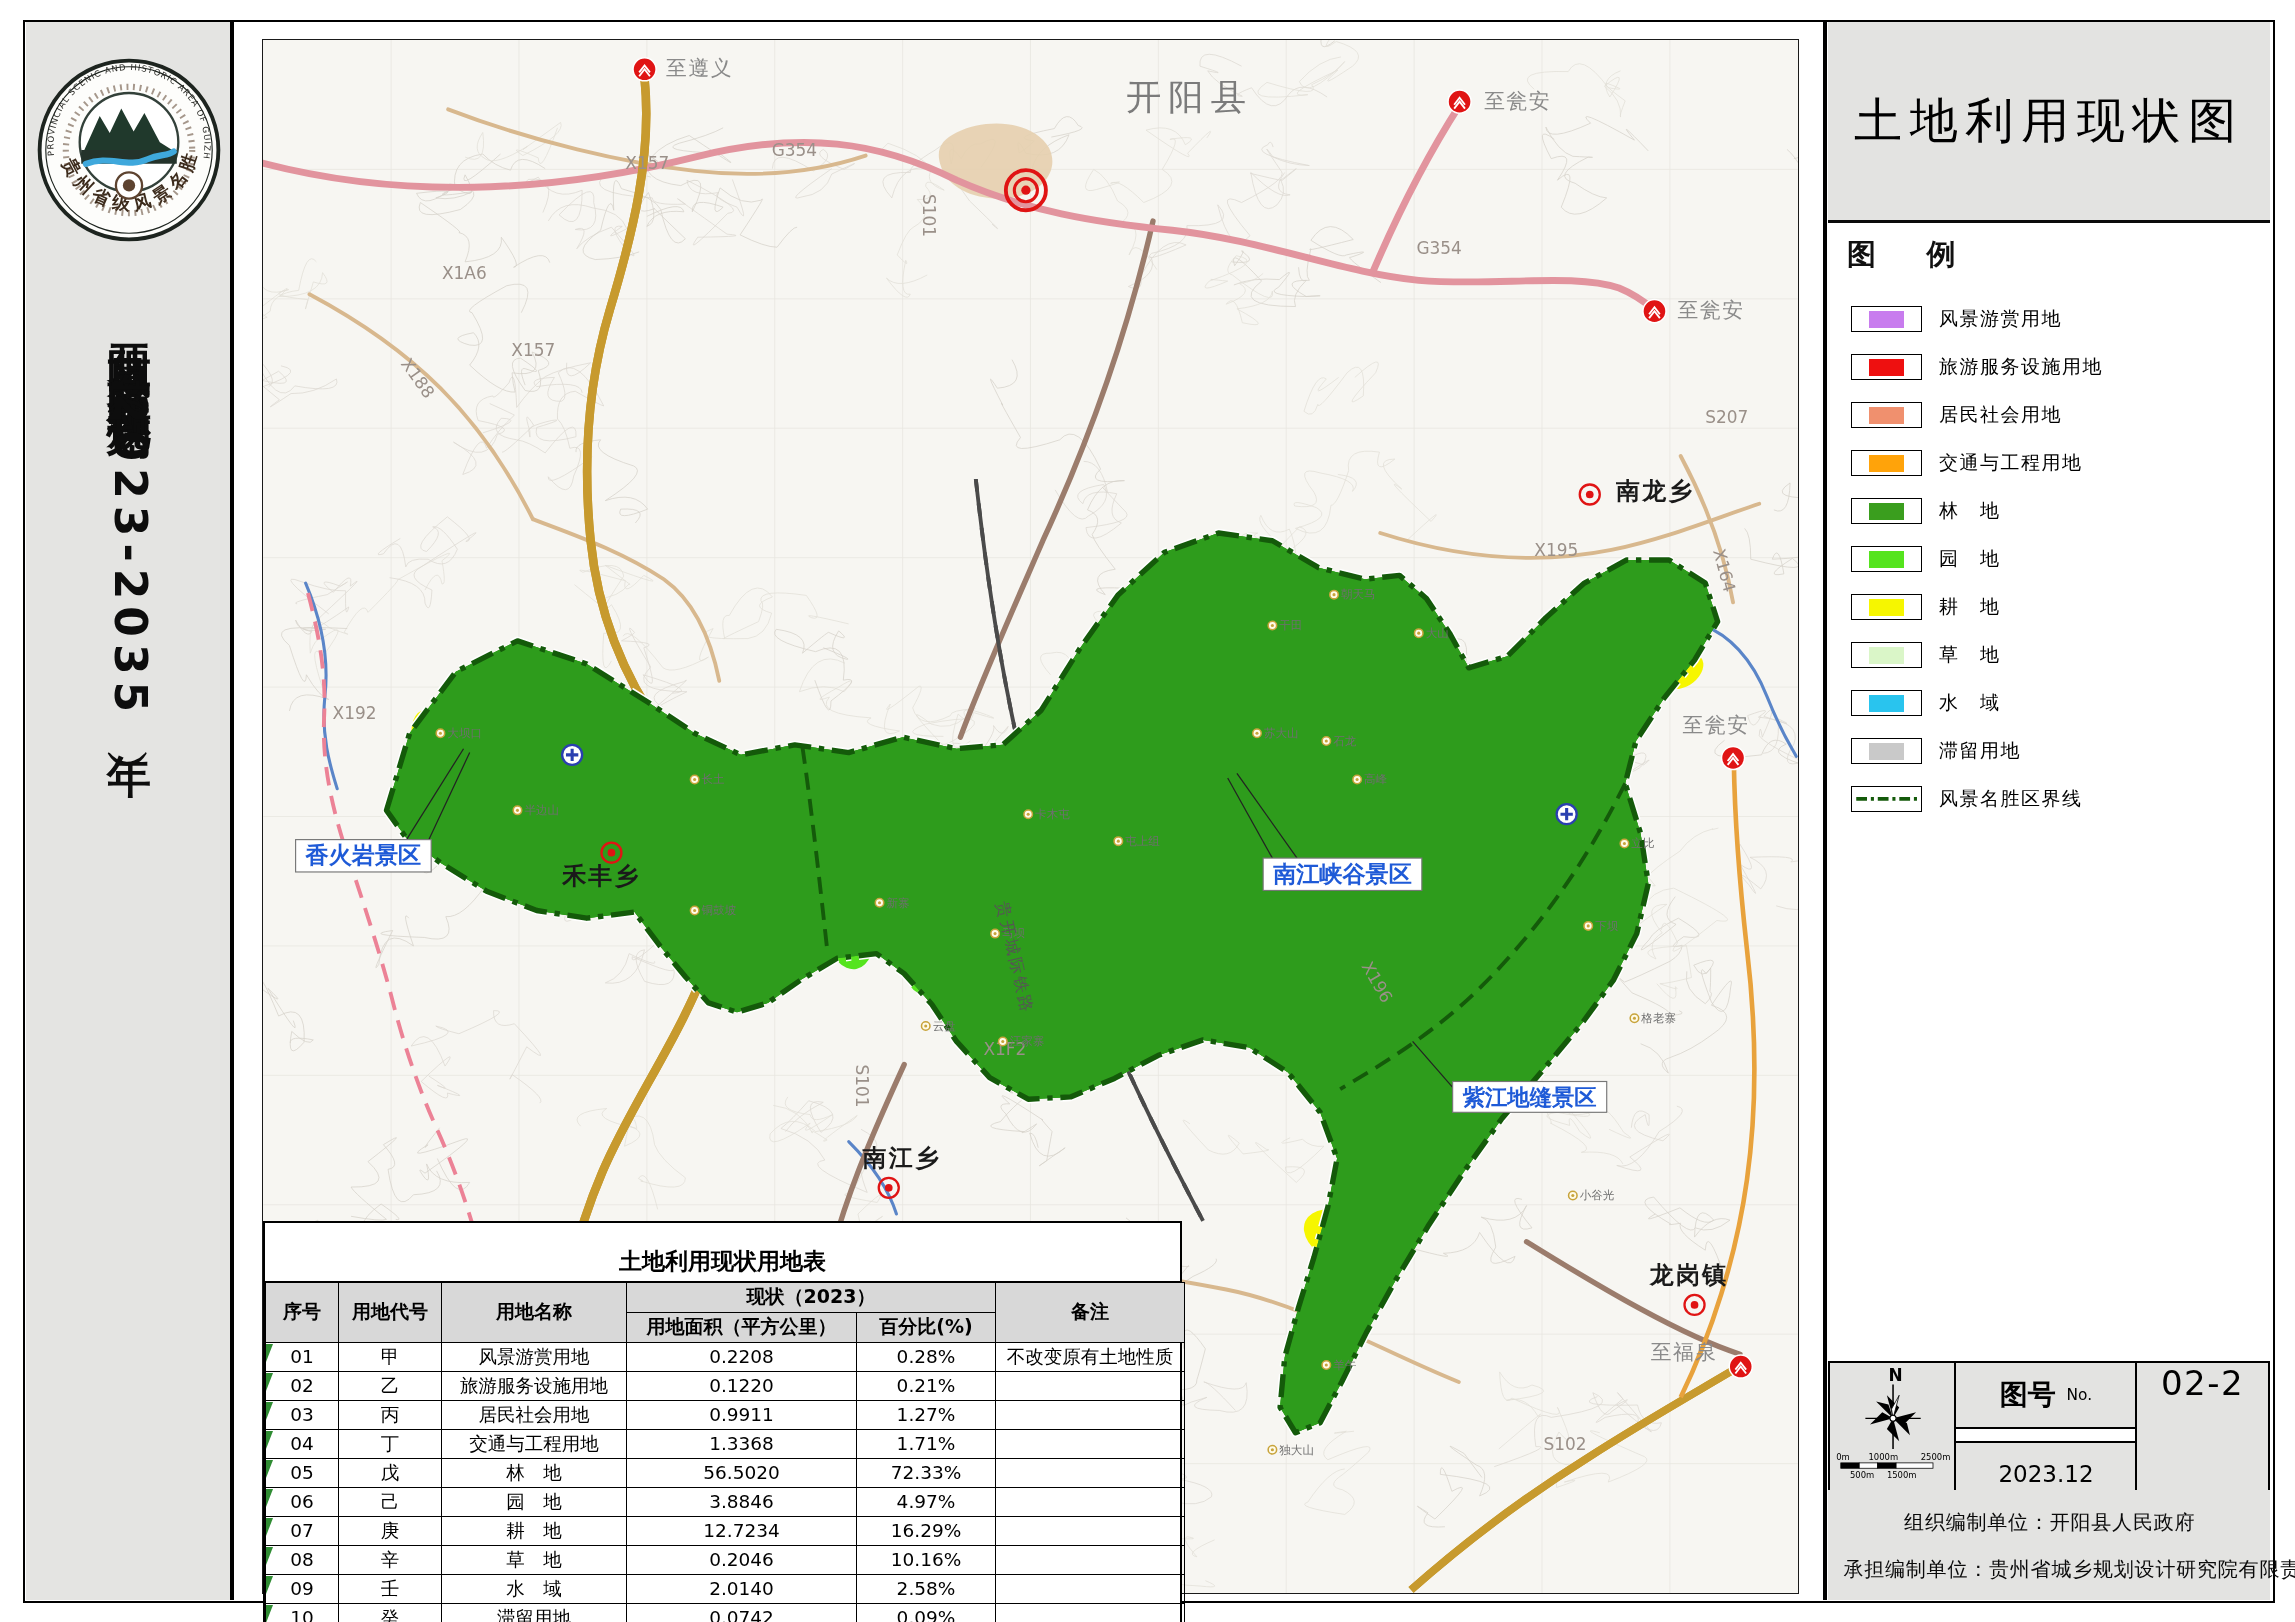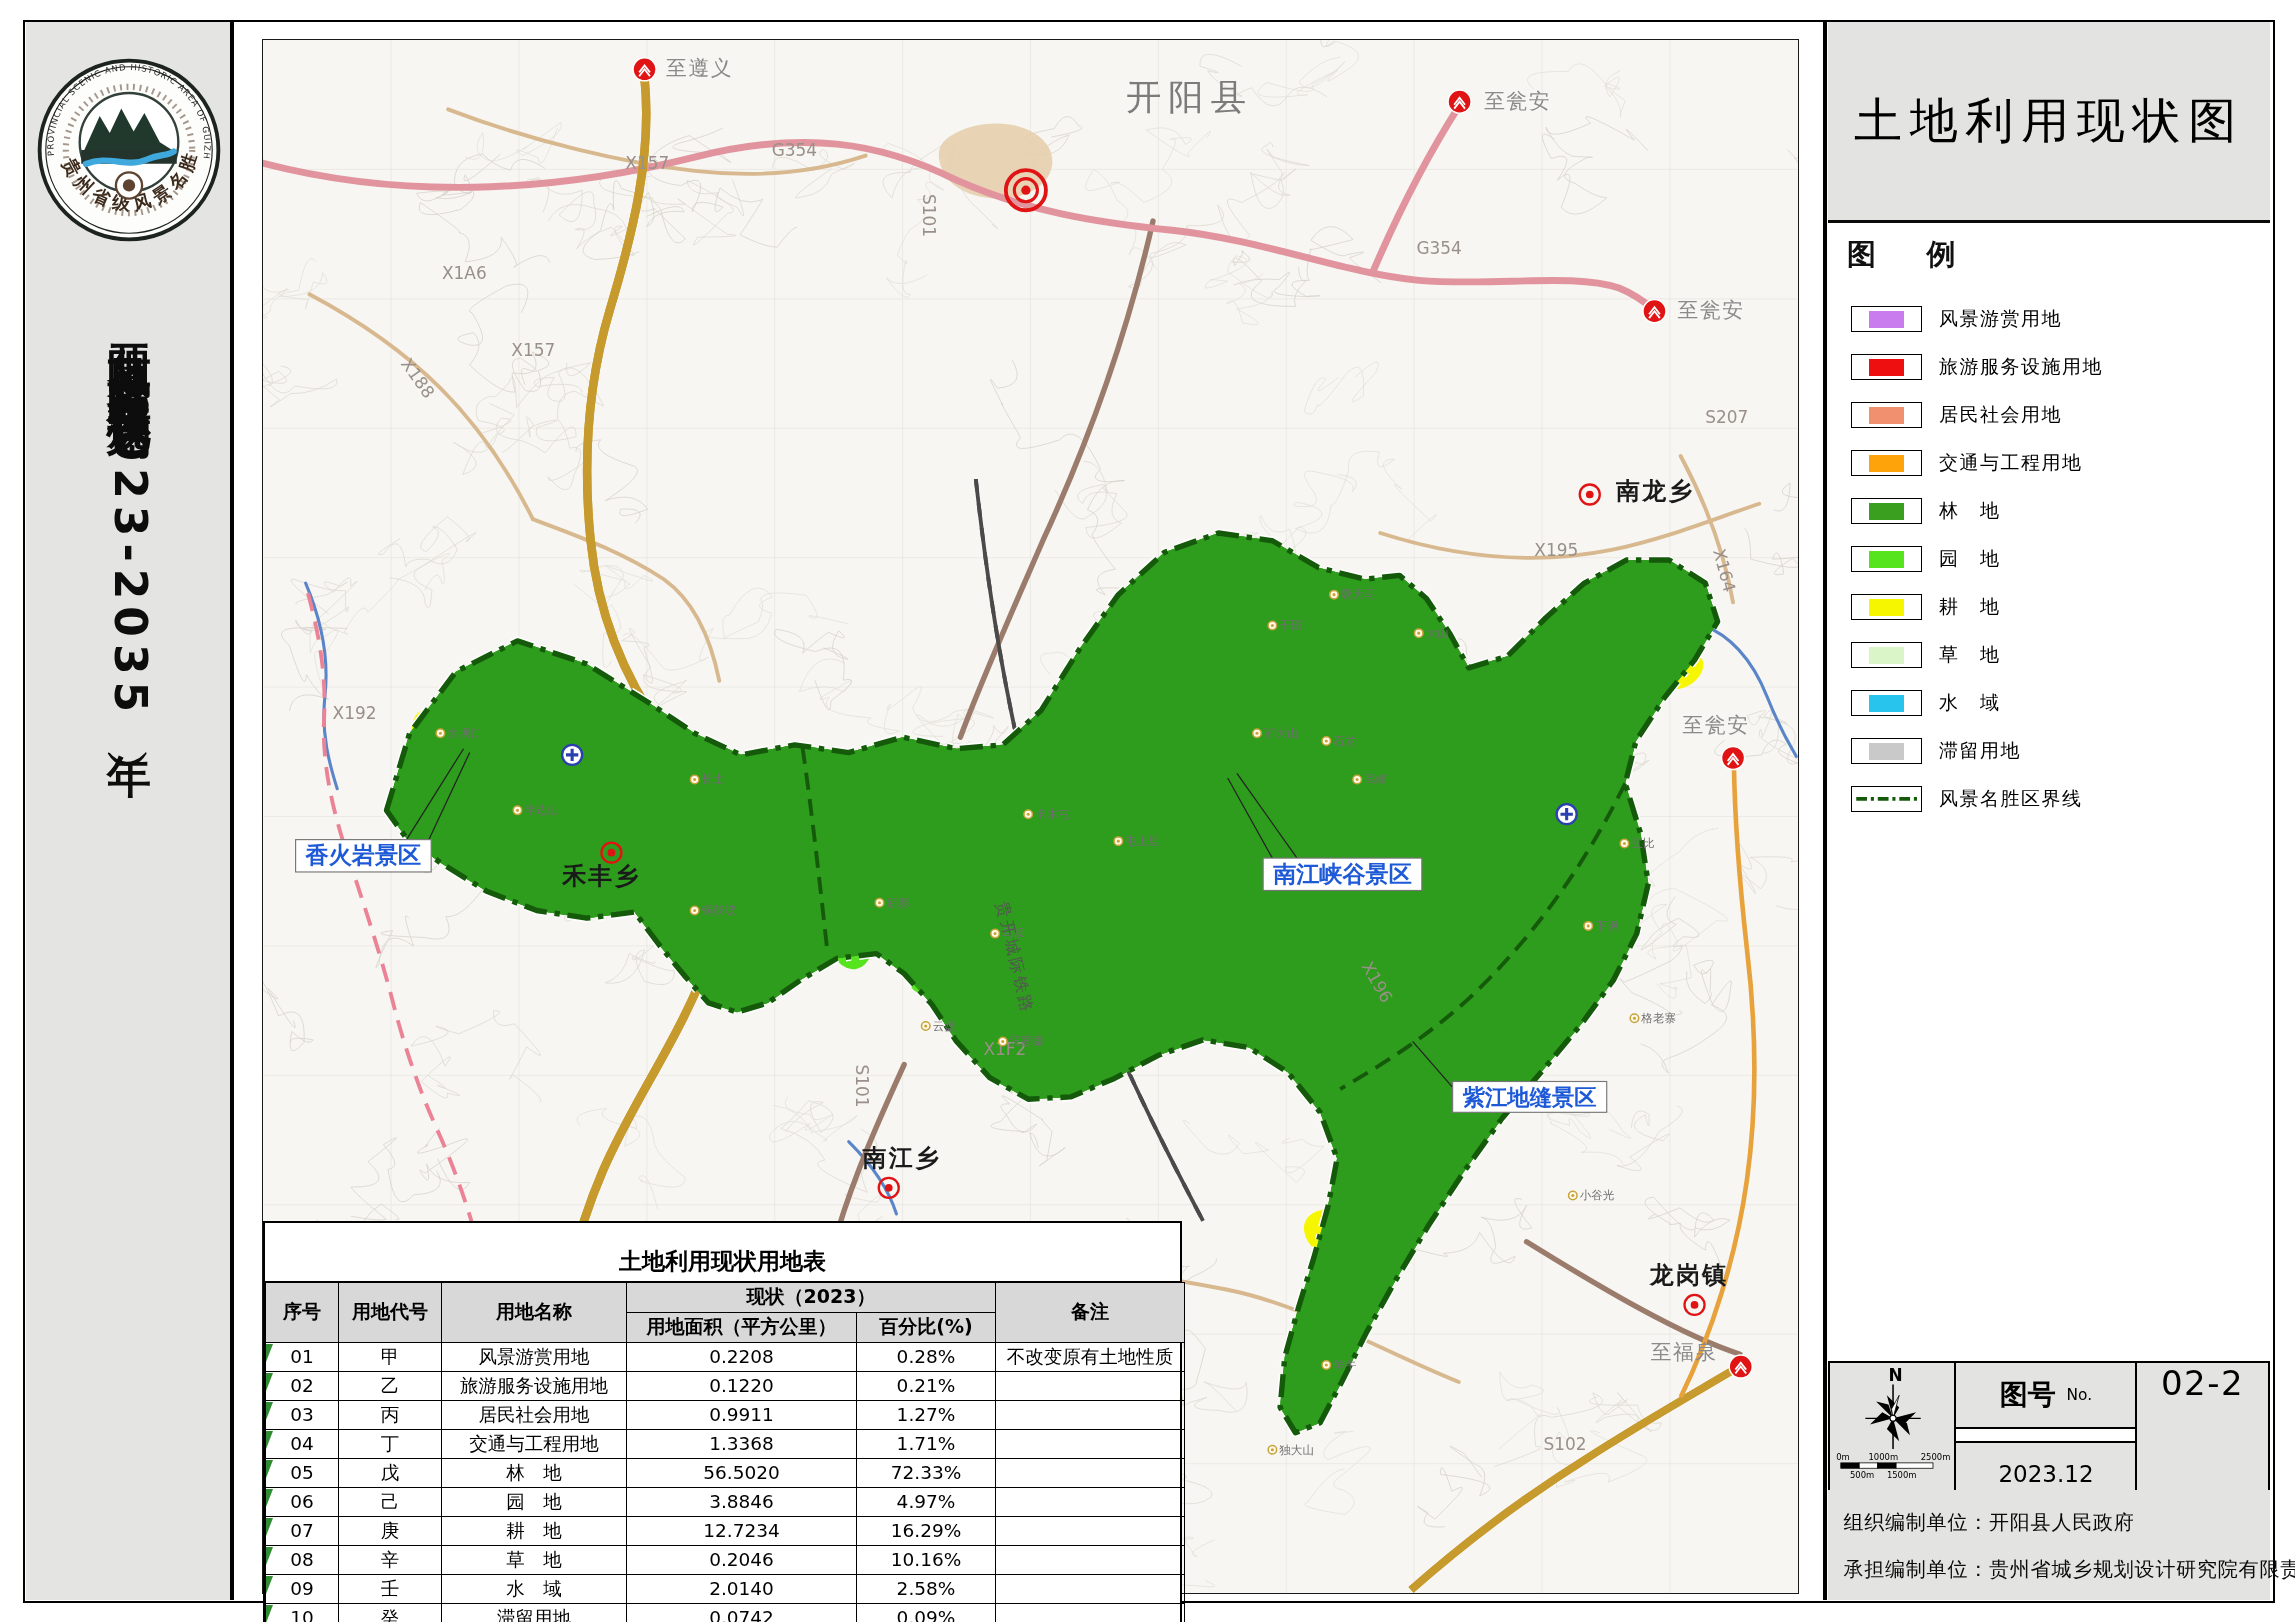--- a/index.html
+++ b/index.html
@@ -44,21 +44,21 @@
   
   .cellblk { background:#e3e3e1; border:2.3px solid #000; }
   #cell-compass { left:1828px; top:1361px; width:128px; height:131px; }
   #cell-figno   { left:1954px; top:1361px; width:184px; height:68px; display:flex; align-items:center; justify-content:center; gap:10.8px; }
   #cell-date    { left:1954px; top:1427px; width:184px; height:66px; display:flex; align-items:center; justify-content:center;margin-top:14px; }
   #cell-num     { left:2135px; top:1361px; width:135px; height:131px; display:flex; align-items:flex-start; justify-content:center; }
   #cell-figno .zh { font-size:28px; font-weight:700; }
   #cell-figno .en { font-size:15.4px; }
   #cell-date { font-size:23px; }
   #cell-num { font-size:34px; letter-spacing:1.5px; }
-  #credits { left:1828px; top:1490px; width:442px; height:110px; background:#e3e3e1; padding:18.5px 14px 0 15.4px; }
+  #credits { left:1828px; top:1490px; width:442px; height:110px; background:#e3e3e1; padding:18.5px 14px 0 15.4px;text-align:center; }
   #credits div { font-size:20px; color:#0a0a0a; margin-bottom:20px; letter-spacing:0.8px; white-space:nowrap; }
 </style>
 </head>
 <body>
 
 <div id="frame" class="abs"></div>
 
 <div id="sidebar" class="abs"></div>
 
 <svg id="seal" class="abs" viewBox="0 0 244 244">

